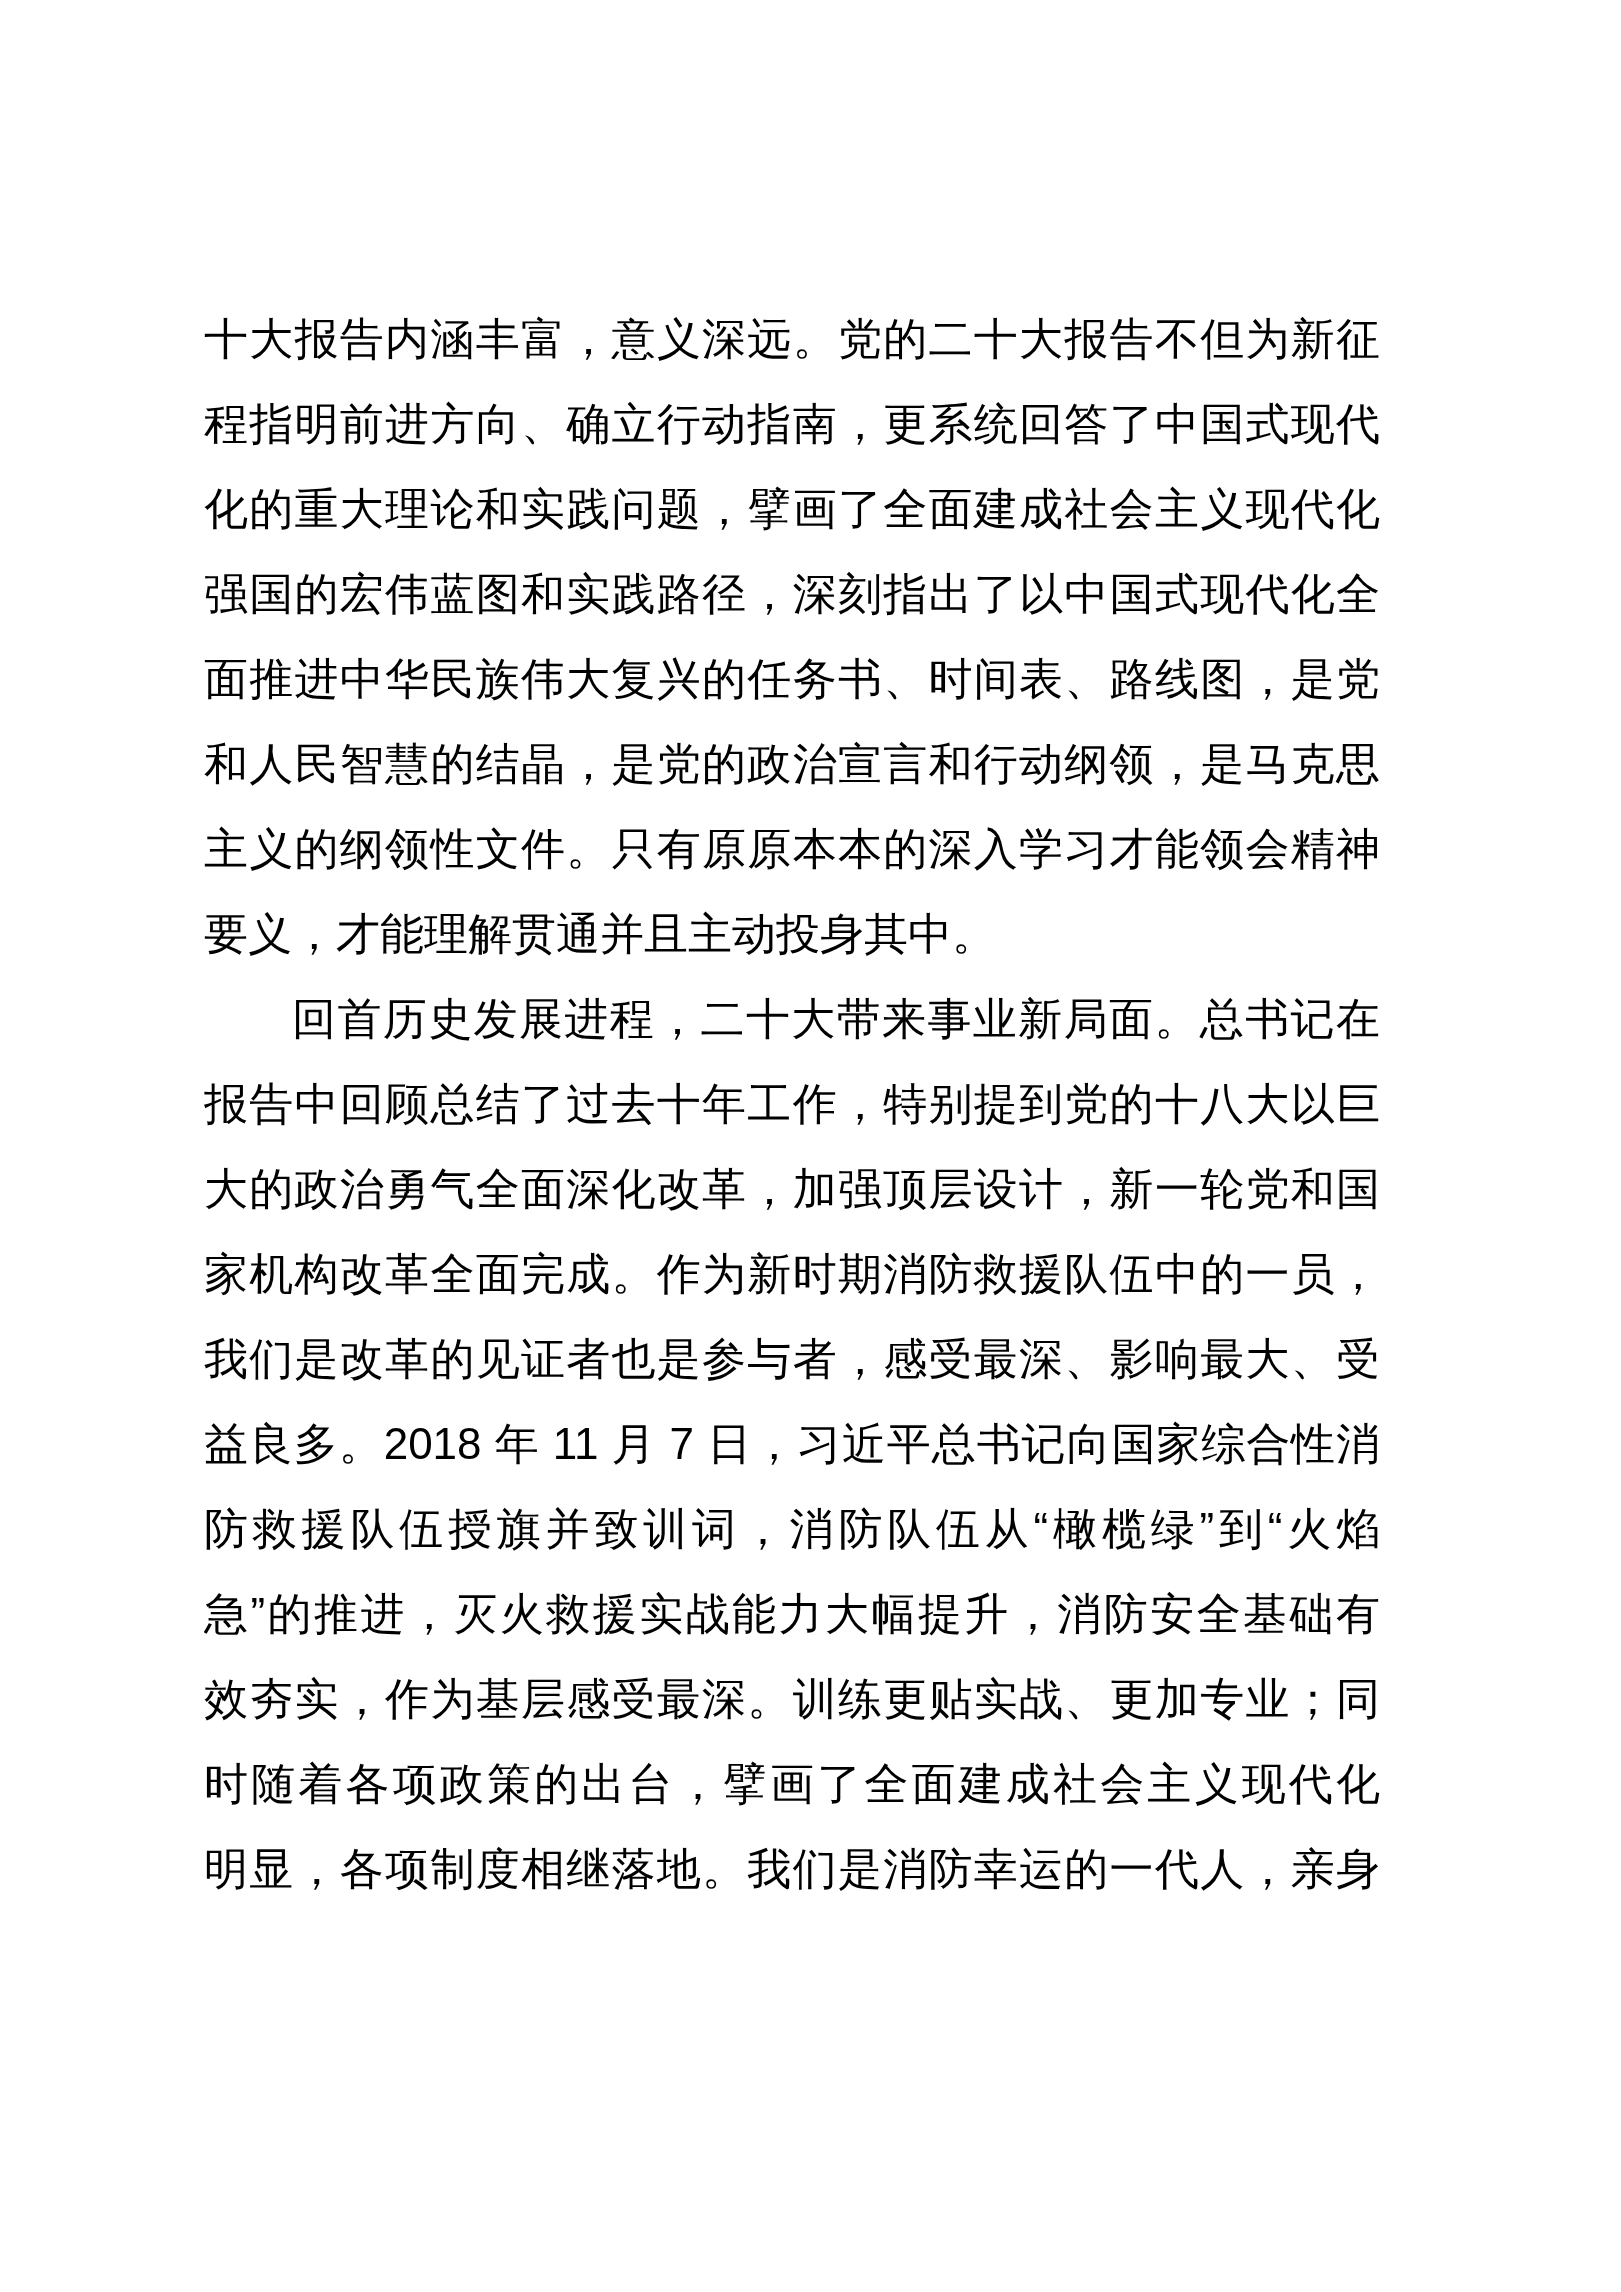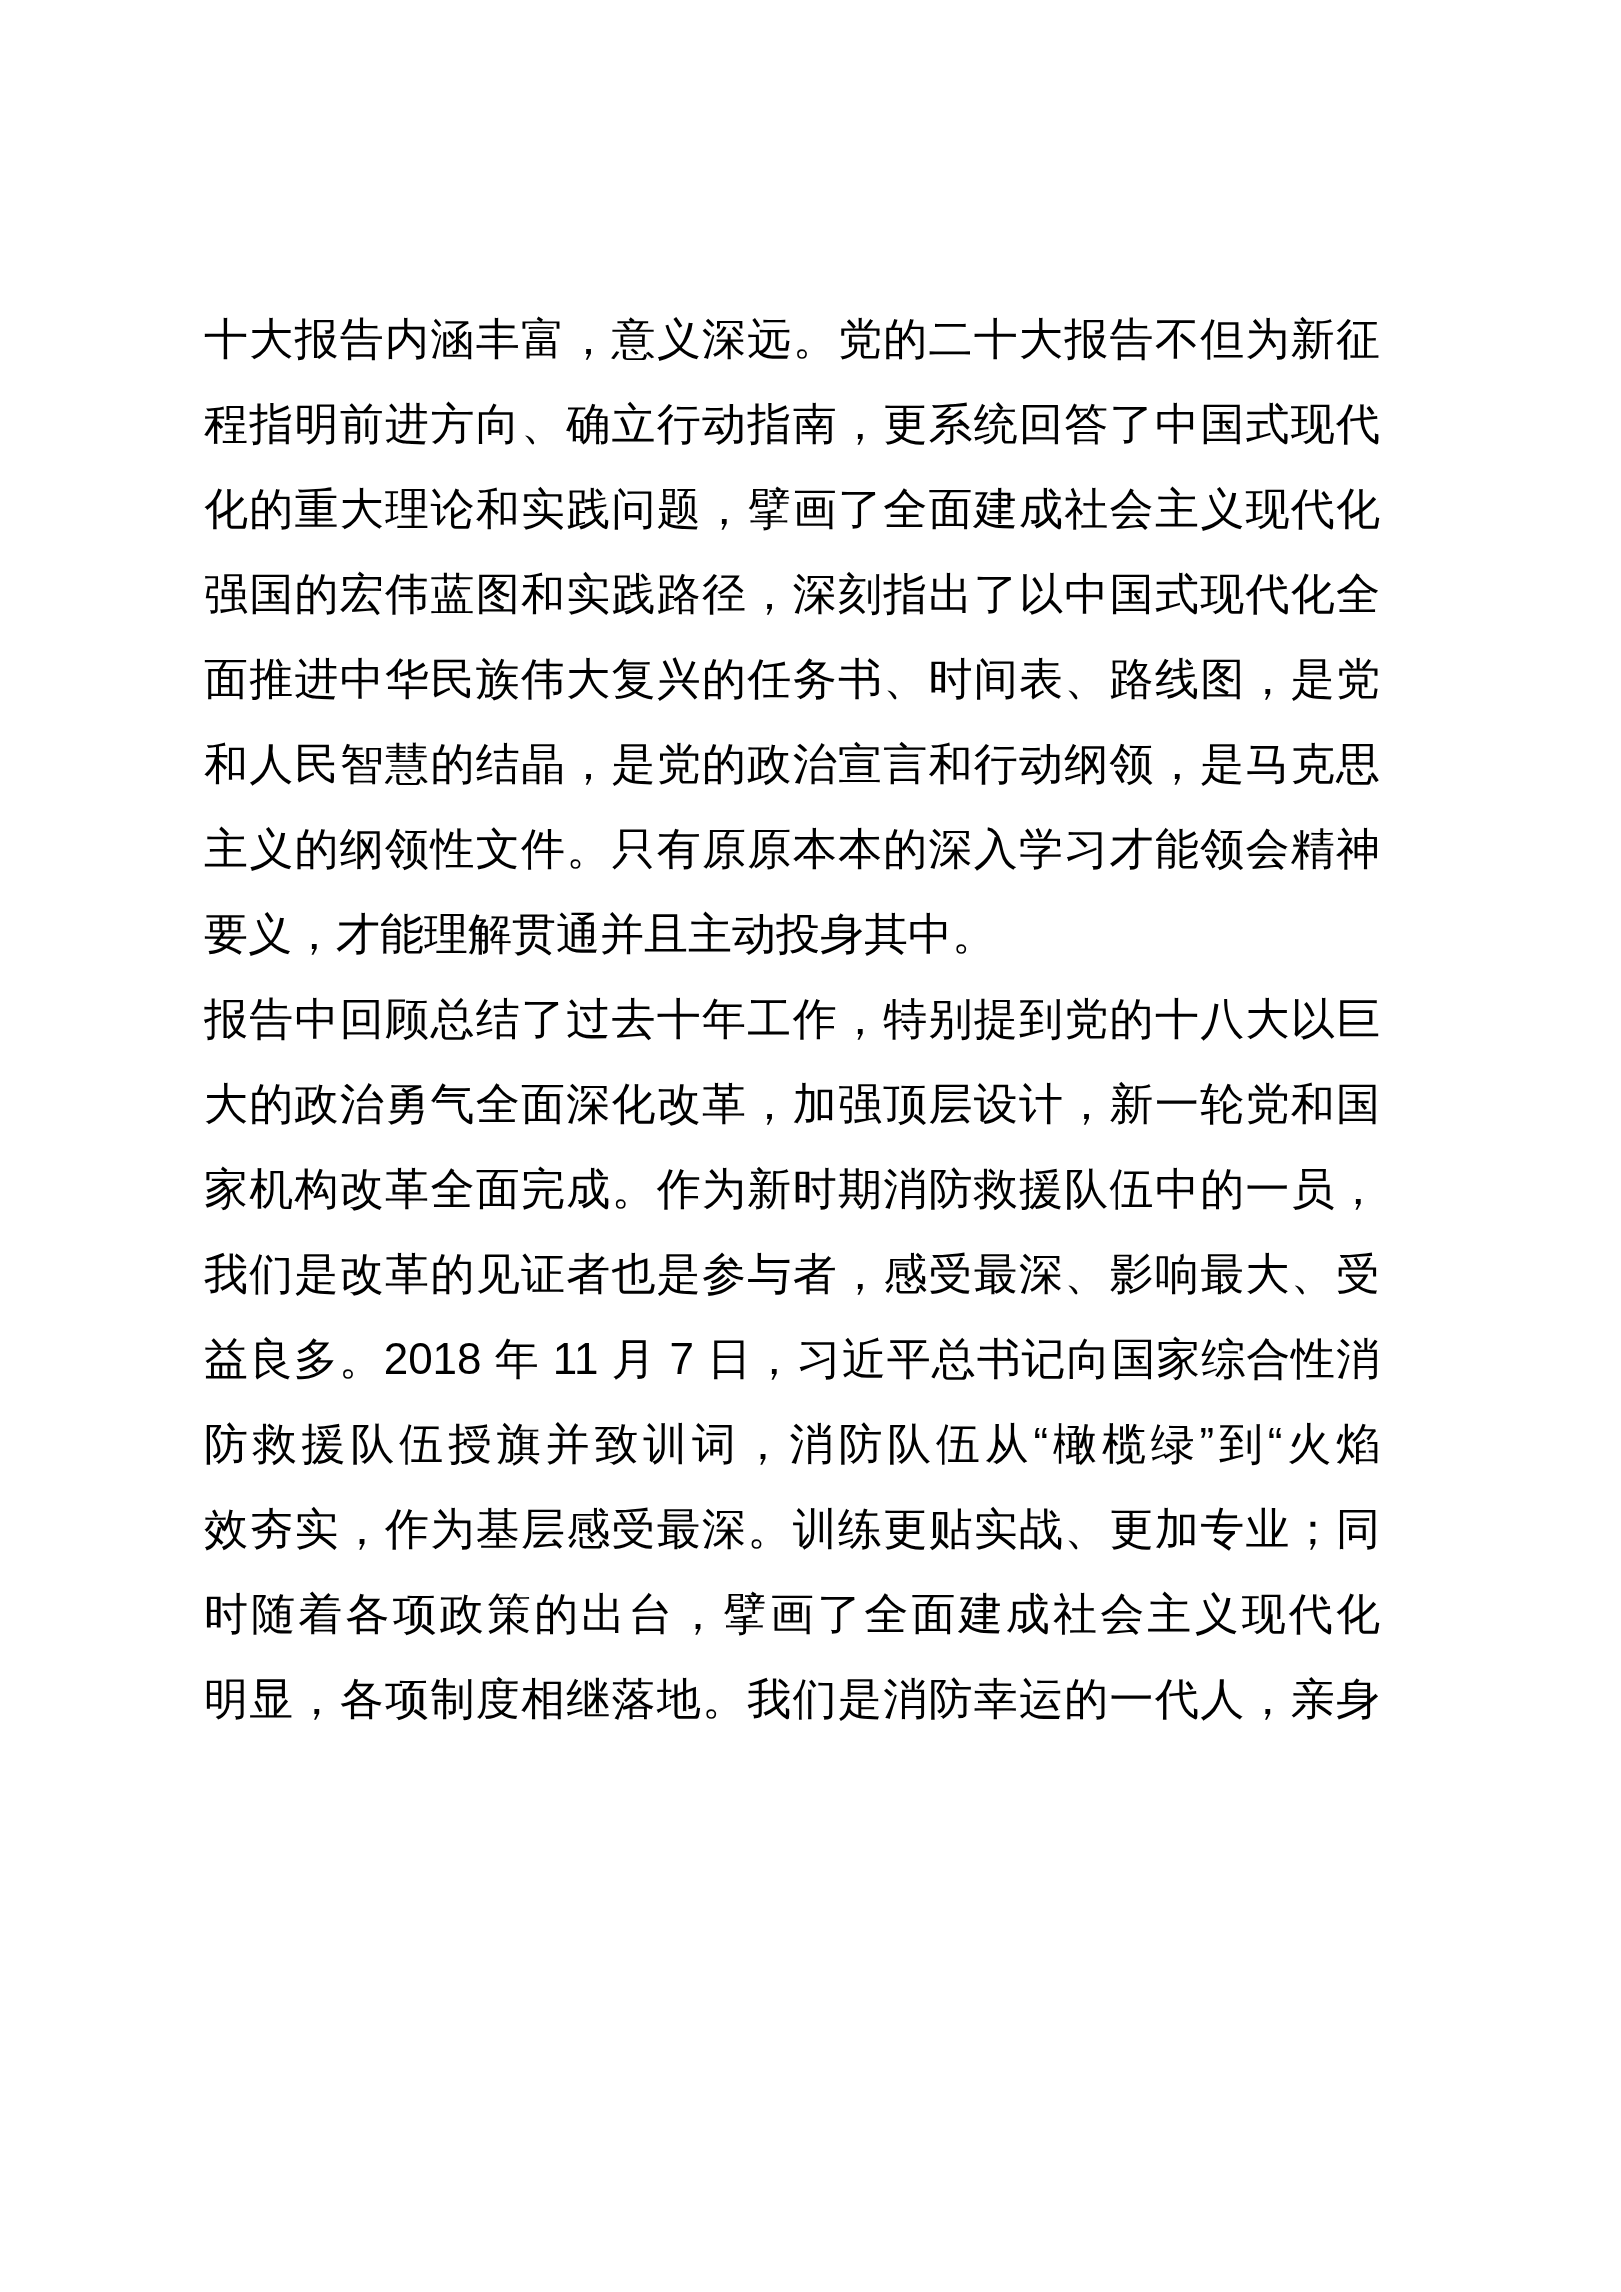--- a/index.html
+++ b/index.html
@@ -51,26 +51,28 @@
       <div class="line">程指明前进方向、确立行动指南，更系统回答了中国式现代</div>
       <div class="line">化的重大理论和实践问题，擘画了全面建成社会主义现代化</div>
       <div class="line">强国的宏伟蓝图和实践路径，深刻指出了以中国式现代化全</div>
       <div class="line">面推进中华民族伟大复兴的任务书、时间表、路线图，是党</div>
       <div class="line">和人民智慧的结晶，是党的政治宣言和行动纲领，是马克思</div>
       <div class="line">主义的纲领性文件。只有原原本本的深入学习才能领会精神</div>
       <div class="line last">要义，才能理解贯通并且主动投身其中。</div>
     </div>
 
     <div>
+      <div class="line indent">回首历史发展进程，二十大带来事业新局面。总书记在</div>
       <div class="line">报告中回顾总结了过去十年工作，特别提到党的十八大以巨</div>
       <div class="line">大的政治勇气全面深化改革，加强顶层设计，新一轮党和国</div>
       <div class="line">家机构改革全面完成。作为新时期消防救援队伍中的一员，</div>
       <div class="line">我们是改革的见证者也是参与者，感受最深、影响最大、受</div>
       <div class="line">益良多。2018 年 11 月 7 日，习近平总书记向国家综合性消</div>
       <div class="line">防救援队伍授旗并致训词，消防队伍从“橄榄绿”到“火焰</div>
+      <div class="line">急”的推进，灭火救援实战能力大幅提升，消防安全基础有</div>
       <div class="line">效夯实，作为基层感受最深。训练更贴实战、更加专业；同</div>
       <div class="line">时随着各项政策的出台，擘画了全面建成社会主义现代化</div>
       <div class="line">明显，各项制度相继落地。我们是消防幸运的一代人，亲身</div>
     </div>
 
   </div>
 </div>
 
 
 </body></html>

